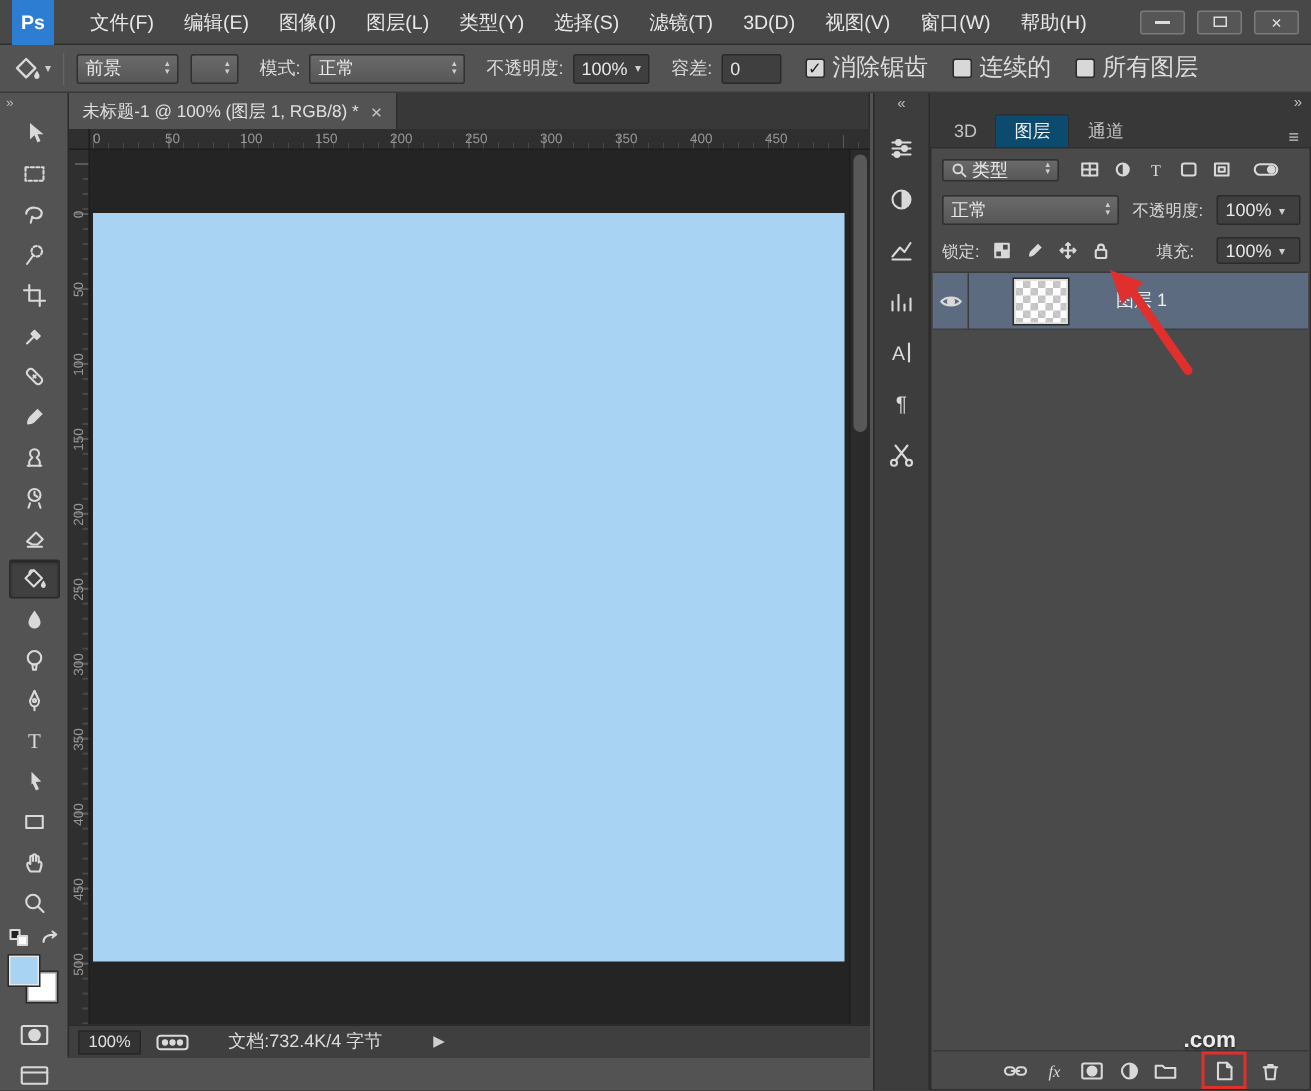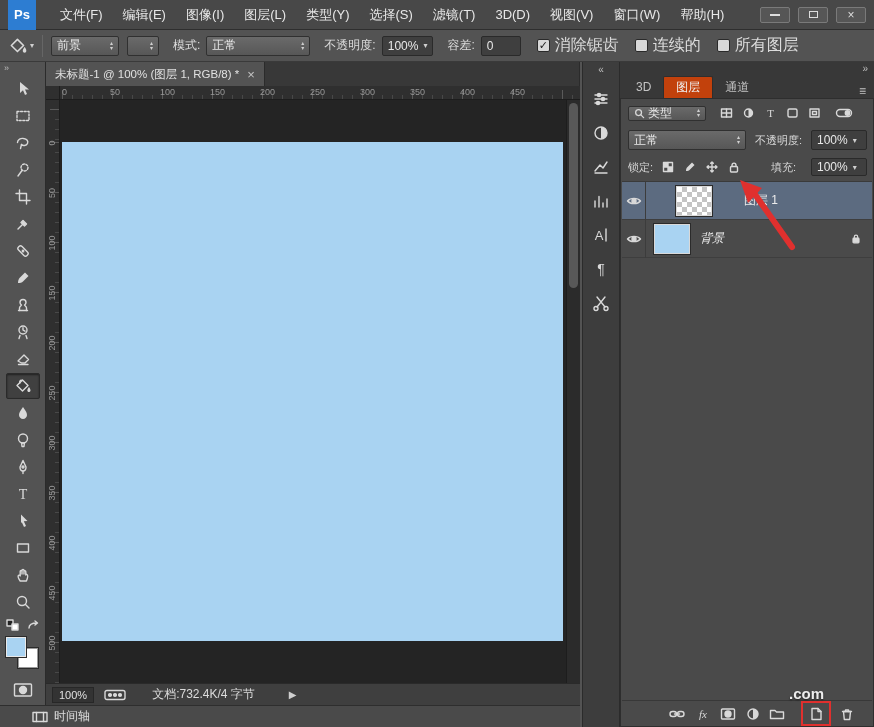--- a/index.html
+++ b/index.html
@@ -79,21 +79,21 @@
   
   #iconstrip { left:582px; top:62px; width:38px; height:665px; background:#3d3d3d; border-left:1px solid #2b2b2b; border-right:1px solid #2b2b2b; }
   .strip-head { height:16px; text-align:center; font-size:10px; color:#bdbdbd; line-height:15px; }
   .strip-icon { width:28px; height:26px; margin:8px auto 6px auto; display:flex; align-items:center; justify-content:center; border-radius:3px; }
 
   
   #panels { left:620px; top:62px; width:254px; height:665px; background:#383838; }
   .panel-head { height:14px; display:flex; justify-content:flex-end; padding-right:6px; font-size:10px; color:#bdbdbd; line-height:14px; }
   .ptabs { height:22px; display:flex; align-items:flex-end; padding-left:4px; background:#383838; }
   .ptab { height:22px; padding:0 12px; font-size:12px; color:#c3c3c3; display:flex; align-items:center; }
-  .ptab.active { background:#c2410c; color:#efefef; border:1px solid #2e2e2e; border-bottom:none; border-radius:2px 2px 0 0; }
+  .ptab.active { background:#0c4a6e; color:#efefef; border:1px solid #2e2e2e; border-bottom:none; border-radius:2px 2px 0 0; }
   .ptab-menu { margin-left:auto; margin-right:8px; color:#c3c3c3; font-size:12px; }
   .panel-body { position:absolute; left:0; top:36px; width:254px; height:629px; background:#4a4a4a; border:1px solid #2e2e2e; }
   .lp-row { position:absolute; left:0; width:252px; display:flex; align-items:center; }
   .lp-label { font-size:11px; color:#d8d8d8; }
   .lock-ic { width:18px; height:16px; display:flex; align-items:center; justify-content:center; margin-right:4px; }
   .layer-row { position:absolute; left:1px; width:250px; height:38px; display:flex; align-items:center; border-bottom:1px solid #3e3e3e; }
   .layer-row.selected { background:#5c6b80;gap:22px; }
   .eye-box { width:24px; height:38px; display:flex; align-items:center; justify-content:center; border-right:1px solid #3c3c3c; }
   .thumb { width:36px; height:30px; margin-left:8px; border:1px solid #d9d9d9; outline:1px solid #2b2b2b; }
   .checker { background-color:#fff;
@@ -389,29 +389,20 @@
             <circle cx="6" cy="6" r="1.4" fill="#d9d9d9"></circle>
             <circle cx="11" cy="6" r="1.4" fill="#d9d9d9"></circle>
             <circle cx="16" cy="6" r="1.4" fill="#d9d9d9"></circle>
           </svg>
         </span>
       <span class="status-text">文档:732.4K/4 字节</span>
       <span class="status-arrow">▶</span>
     </div>
   </div>
 
-  <div id="timelinebar" class="abs bar">
-    <span>
-        <svg class="i" width="16" height="14" viewBox="0 0 16 14">
-          <rect x="1" y="2.5" width="14" height="9"></rect>
-          <path d="M4.5 2.5 V11.5 M11.5 2.5 V11.5"></path>
-        </svg>
-      </span>
-    <span class="tl-label">时间轴</span>
-  </div>
 
   <div id="iconstrip" class="abs">
     <div class="strip-head">«</div>
     <div class="strip-icon">
         <svg class="i" width="20" height="20" viewBox="0 0 20 20">
           <path d="M4 6 H16 M4 10 H16 M4 14 H16"></path>
           <circle cx="8" cy="6" r="1.6" fill="#d9d9d9"></circle>
           <circle cx="12" cy="10" r="1.6" fill="#d9d9d9"></circle>
           <circle cx="7" cy="14" r="1.6" fill="#d9d9d9"></circle>
         </svg>
@@ -568,36 +559,20 @@
         <span class="eye-box">
           <svg class="i" width="16" height="12" viewBox="0 0 16 12">
               <path d="M1.5 6 C4.5 2.5 11.5 2.5 14.5 6 C11.5 9.5 4.5 9.5 1.5 6 Z"></path>
               <circle cx="8" cy="6" r="2" fill="#d9d9d9"></circle>
             </svg>
         </span>
         <span class="thumb checker"></span>
         <span class="layer-name">图层 1</span>
       </div>
 
-      <div class="layer-row" style="top:121px">
-        <span class="eye-box">
-          <svg class="i" width="16" height="12" viewBox="0 0 16 12">
-              <path d="M1.5 6 C4.5 2.5 11.5 2.5 14.5 6 C11.5 9.5 4.5 9.5 1.5 6 Z"></path>
-              <circle cx="8" cy="6" r="2" fill="#d9d9d9"></circle>
-            </svg>
-        </span>
-        <span class="thumb" style="background:#a9d3f2"></span>
-        <span class="layer-name bg">背景</span>
-        <span class="row-lock">
-          <svg class="i" width="12" height="13" viewBox="0 0 14 14">
-              <rect x="3.5" y="6.5" width="7" height="5.5" rx="1" fill="#d9d9d9"></rect>
-              <path d="M5 6.5 V5.3 C5 3.9 6 3.1 7 3.1 C8 3.1 9 3.9 9 5.3 V6.5"></path>
-            </svg>
-        </span>
-      </div>
 
       <div class="lp-bottom">
         <span class="bic" style="left:46px">
             <svg class="i" width="18" height="18" viewBox="0 0 18 18">
               <rect x="2" y="6.5" width="6.5" height="5" rx="2.5"></rect>
               <rect x="9.5" y="6.5" width="6.5" height="5" rx="2.5"></rect>
               <path d="M6.5 9 H11.5"></path>
             </svg>
           </span>
         <span class="bic" style="left:72px">

